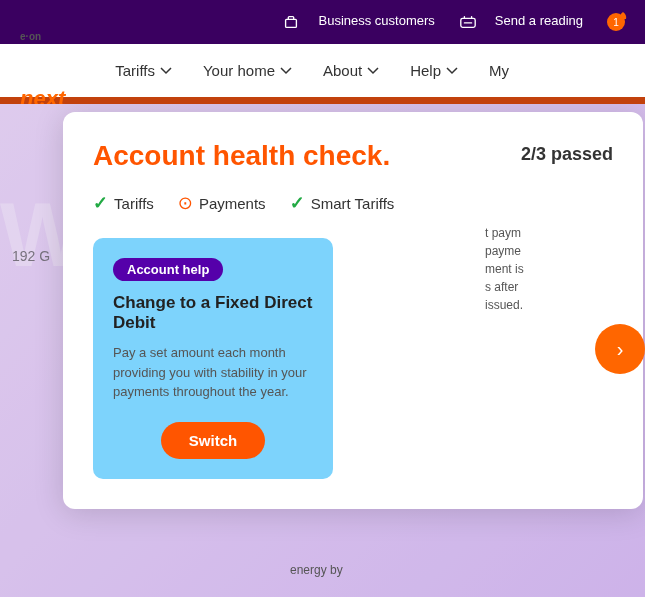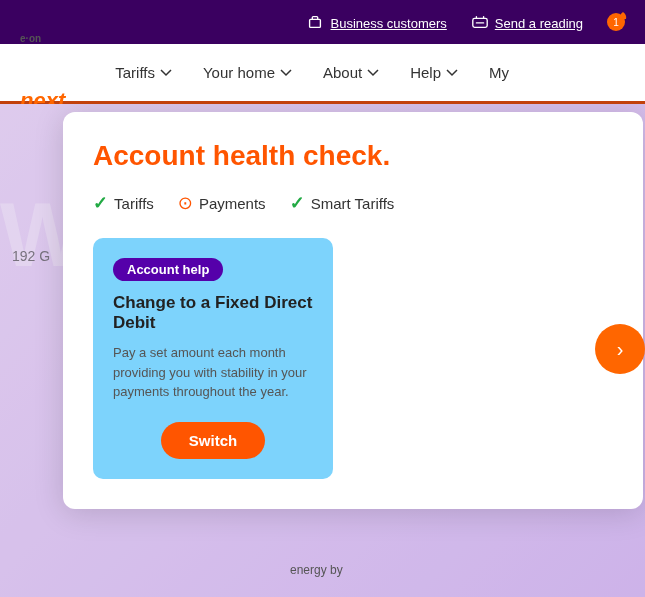--- a/index.html
+++ b/index.html
@@ -16,26 +16,25 @@
       background-color: #3a0060;
       height: 44px;
       display: flex;
       align-items: center;
       justify-content: flex-end;
       padding: 0 20px;
       gap: 24px;
     }
     .top-bar-item {
       display: flex;
-      align-items: flex-end;
-      gap: 6px;
+      align-items: flex-start;
+      gap: 18px;
       color: white;
       font-size: 13px;
       cursor: pointer;
-      text-decoration: underline;
     }
     .top-bar-icon {
       width: 18px;
       height: 18px;
       display: flex;
       align-items: center;
       justify-content: center;
     }
     .notification-badge {
       background: #ff6600;
@@ -50,21 +49,21 @@
       position: relative;
     }
 
     
     .nav-bar {
       background-color: white;
       height: 60px;
       display: flex;
       align-items: center;
       padding: 0 20px;
-      border-bottom: 3px solid #c2410c;
+      border-bottom: 7px solid #c2410c;
       gap: 30px;
     }
     .logo {
       margin-right: 20px;
     }
     .logo-eon {
       font-size: 10px;
       color: #555;
       font-weight: bold;
     }
@@ -324,20 +323,21 @@
 
 <div class="page-bg">
   <div class="bg-text-we">We</div>
   <div class="bg-address">192 G</div>
 
   <div class="modal-overlay"></div>
 
   <div class="modal-card">
     <div class="modal-header">
       <div class="modal-title">Account health check.</div>
+      <div class="modal-passed">2/3 passed</div>
     </div>
 
     <div class="modal-checks">
 
       <div class="check-item">
         <span class="check-green">✓</span>
         <span>Tariffs</span>
       </div>
 
       <div class="check-item">
@@ -354,15 +354,22 @@
     <div class="inner-card">
       <div class="account-help-badge">Account help</div>
       <div class="inner-card-title">Change to a Fixed Direct Debit</div>
       <div class="inner-card-desc">Pay a set amount each month providing you with stability in your payments throughout the year.</div>
       <button class="switch-btn">Switch</button>
     </div>
   </div>
 
   <div class="orange-circle">›</div>
 
+  <div class="right-payment-text">
+    <div>t paym</div>
+    <div>payme</div>
+    <div>ment is</div>
+    <div>s after</div>
+    <div>issued.</div>
+  </div>
 
   <div class="bottom-energy">energy by</div>
 </div>
 
 </body></html>

